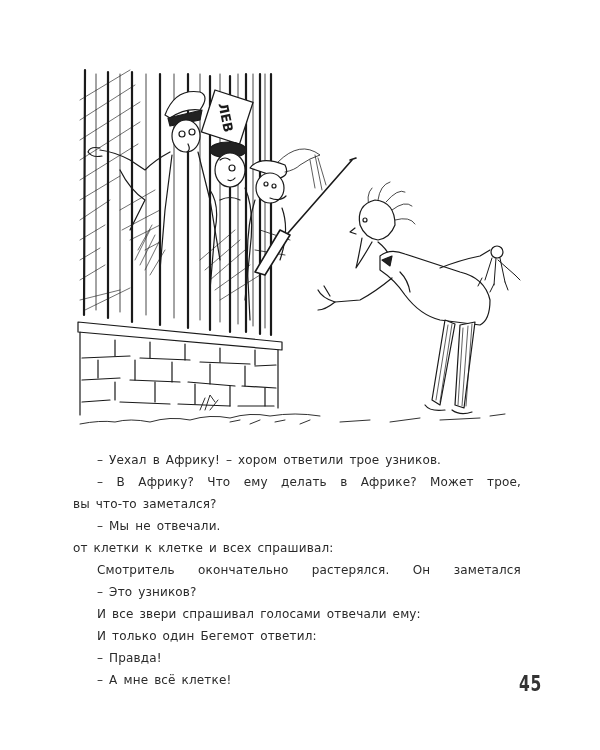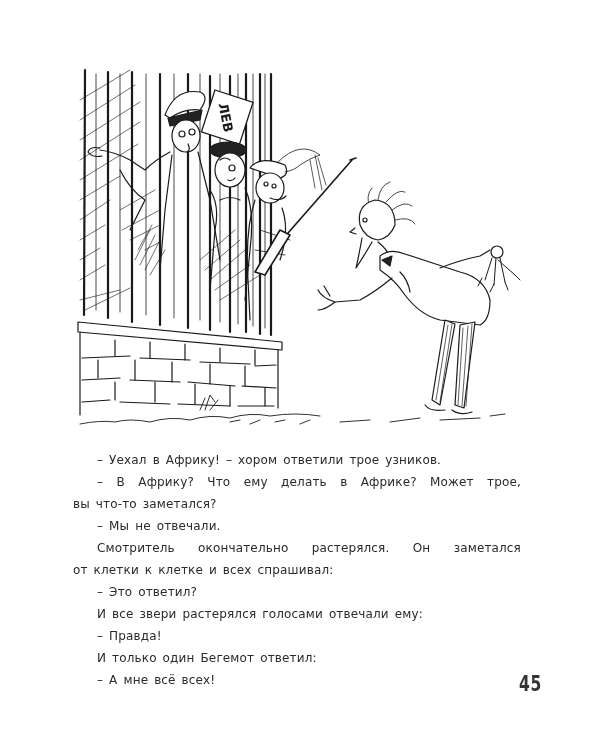--- a/index.html
+++ b/index.html
@@ -149,23 +149,23 @@
         <path d="M365 345 Q370 352 385 350 M392 350 Q400 356 412 352"></path>
       </g>
     </svg>
   </div>
 
   <div class="body-text">
     <div class="line indent">– Уехал в Африку! – хором ответили трое узников.</div>
     <div class="line indent justify">– В Африку? Что ему делать в Африке? Может трое,</div>
     <div class="line">вы что-то заметался?</div>
     <div class="line indent">– Мы не отвечали.</div>
+    <div class="line">от клетки к клетке и всех спрашивал:</div>
     <div class="line indent justify">Смотритель окончательно растерялся. Он заметался</div>
-    <div class="line">от клетки к клетке и всех спрашивал:</div>
-    <div class="line indent">– Это ответил?</div>
-    <div class="line indent">И все звери растерялся голосами отвечали ему:</div>
+    <div class="line indent">– Это узников?</div>
+    <div class="line indent">И все звери спрашивал голосами отвечали ему:</div>
+    <div class="line indent">И только один Бегемот ответил:</div>
     <div class="line indent">– Правда!</div>
-    <div class="line indent">И только один Бегемот ответил:</div>
-    <div class="line indent">– А мне всё всех!</div>
+    <div class="line indent">– А мне всё клетке!</div>
   </div>
 
   <div class="page-number">45</div>
 </div>
 
 </body></html>

